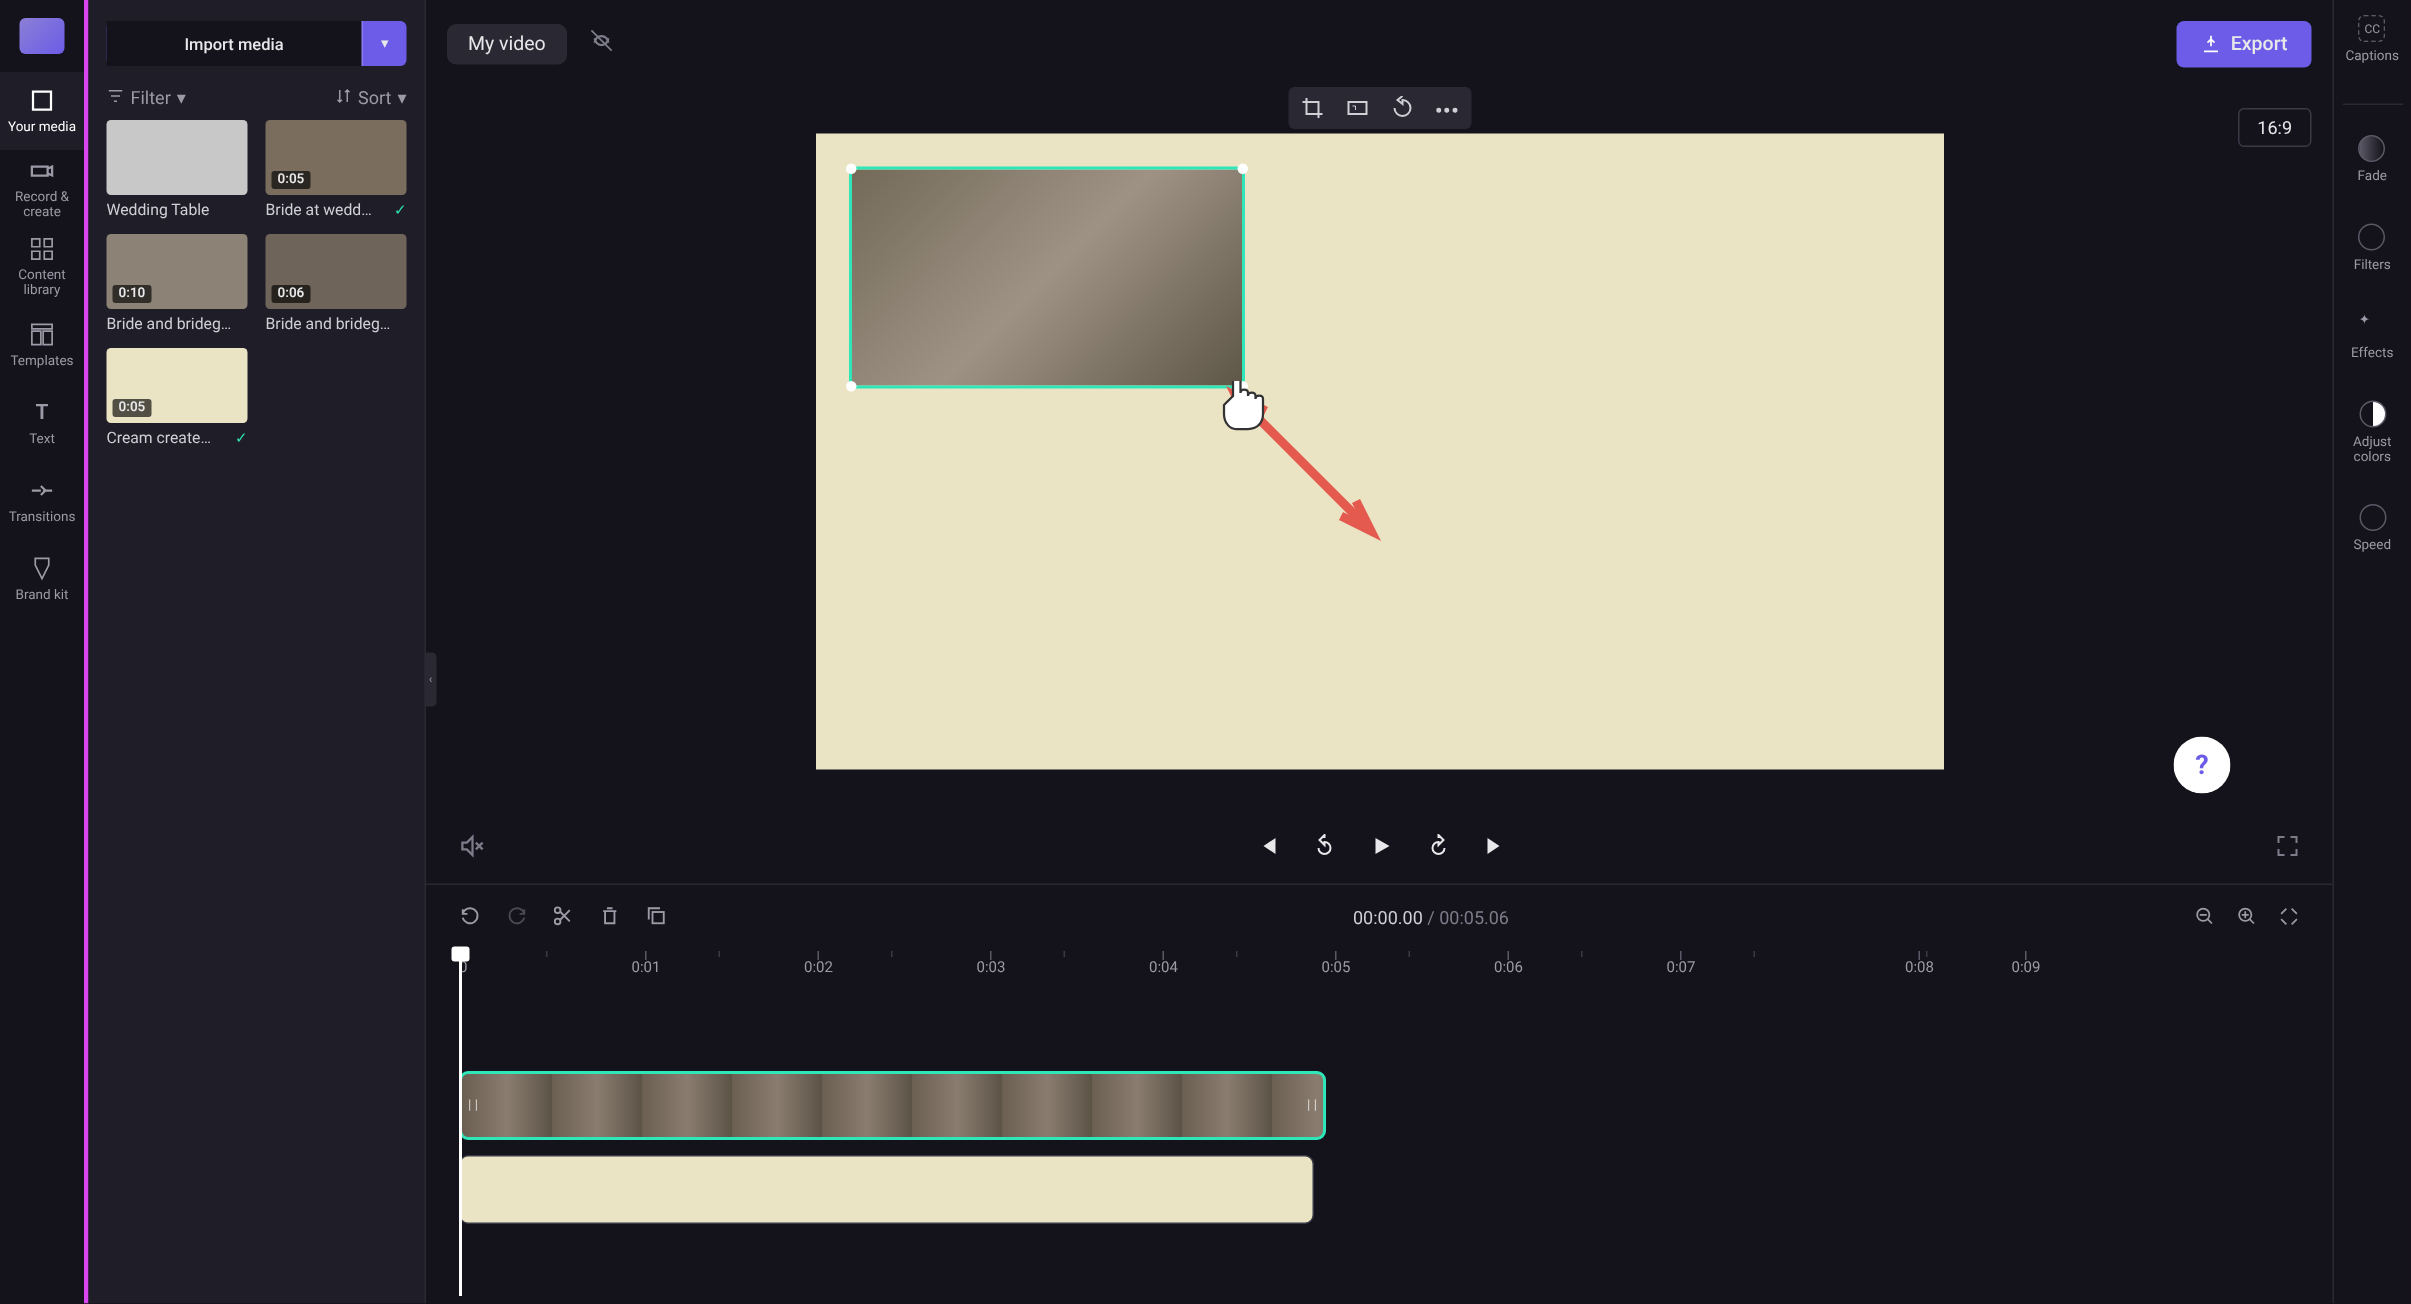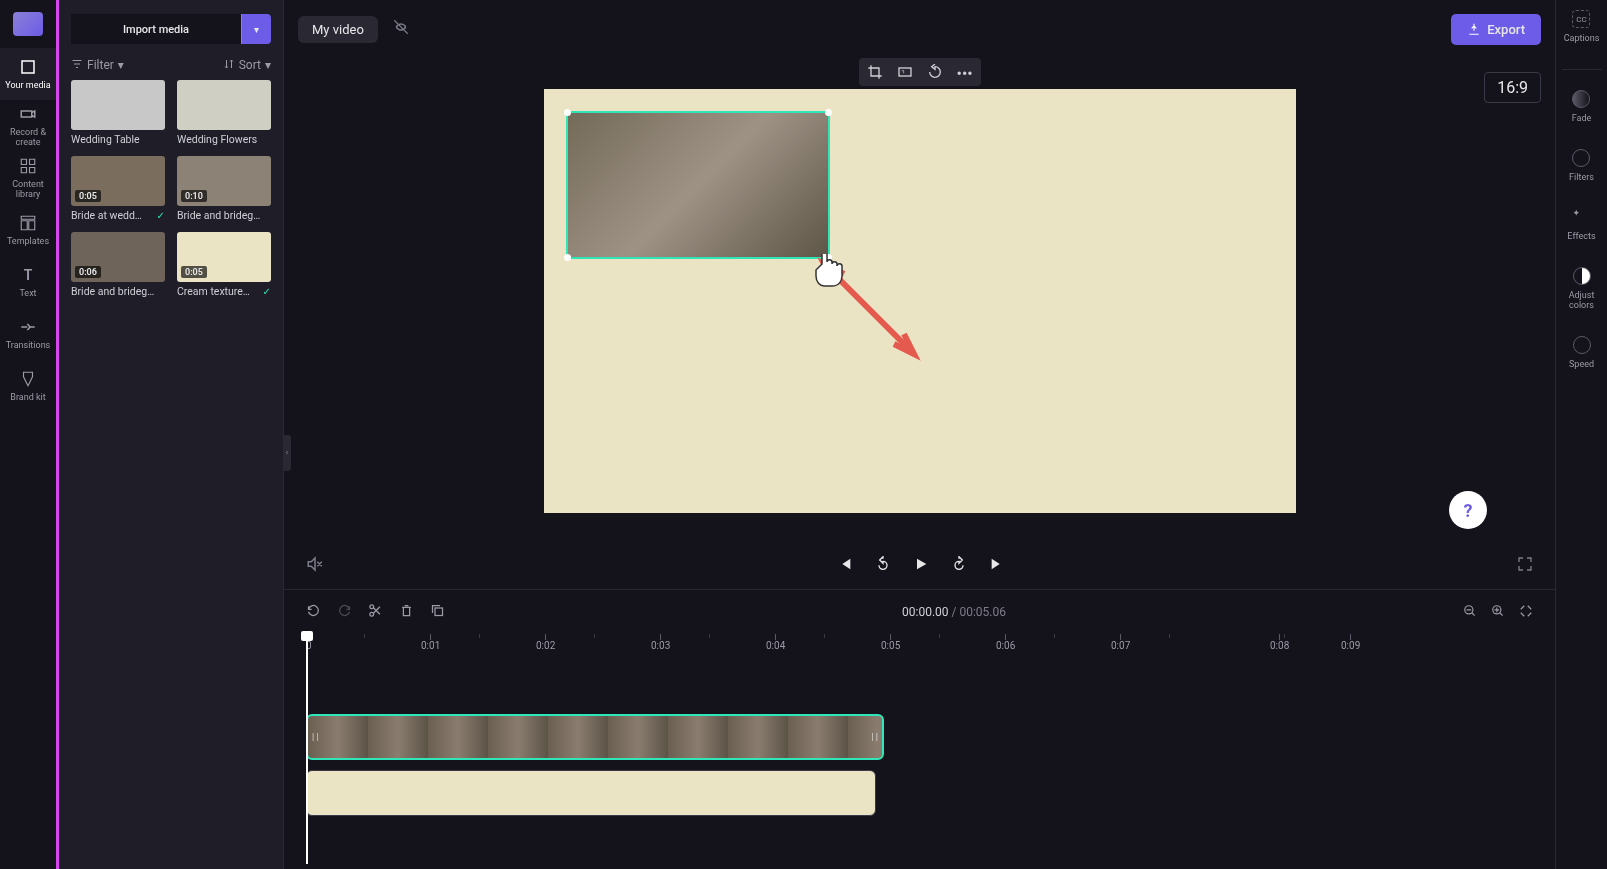--- a/index.html
+++ b/index.html
@@ -27,21 +27,21 @@
 
 .main { flex: 1; display: flex; flex-direction: column; background: #14131b; }
 .topbar { height: 58px; display: flex; align-items: center; padding: 0 14px; justify-content: space-between; }
 .topbar-left { display: flex; align-items: center; gap: 14px; }
 .title-pill { background: #2a2933; padding: 6px 14px; border-radius: 6px; font-size: 13px; }
 .export-btn { background: #6c5ce7; padding: 8px 16px; border-radius: 5px; font-size: 13px; font-weight: 500; display: flex; align-items: center; gap: 6px; }
 
 .stage-area { flex: 1; display: flex; flex-direction: column; position: relative; }
 .crop-toolbar { position: absolute; top: 0; left: 50%; transform: translateX(-50%); background: #2a2933; border-radius: 4px; padding: 6px 8px; display: flex; gap: 14px; z-index: 10; }
 .crop-toolbar .tbi { width: 16px; height: 16px; color: #cfcfd6; cursor: pointer; }
-.aspect-pill { position: absolute; top: 14px; right: 14px; background: #14131b; border: 1px solid #3a3946; border-radius: 4px; padding: 5px 12px; font-size: 16px; }
+.aspect-pill { position: absolute; top: 14px; right: 14px; background: #14131b; border: 1px solid #3a3946; border-radius: 4px; padding: 5px 12px; font-size: 12px; }
 .canvas-wrap { flex: 1; display: flex; align-items: center; justify-content: center; padding: 20px; position: relative; }
 .canvas { width: 752px; height: 424px; background: #ebe4c4; position: relative; }
 .clip { position: absolute; top: 22px; left: 22px; width: 264px; height: 148px; background: linear-gradient(135deg,#736a58,#9e9285,#5e5647); border: 2px solid #2ee6b7; }
 .clip::after, .clip::before { content:''; position: absolute; width:7px; height:7px; background:#fff; border-radius:50%; }
 .clip::before { top:-4px; left:-4px; }
 .clip::after { bottom:-4px; right:-4px; }
 .clip .tr, .clip .bl { position:absolute; width:7px; height:7px; background:#fff; border-radius:50%; }
 .clip .tr { top:-4px; right:-4px; }
 .clip .bl { bottom:-4px; left:-4px; }
 
@@ -160,26 +160,20 @@
           </svg><span>Sort</span> ▾</span>
     </div>
     <div class="grid" id="media-grid">
         <div class="thumb">
           <div class="box" style="background:#c8c8c8"></div>
   <div class="lbl">
             <span>Wedding Table</span>
           </div>
         </div>
         <div class="thumb">
-          <div class="box" style="background:#d0cfc4"></div>
-  <div class="lbl">
-            <span>Wedding Flowers</span>
-          </div>
-        </div>
-        <div class="thumb">
           <div class="box" style="background:#7a6d5e">
             <span class="dur">0:05</span>
           </div>
   <div class="lbl">
             <span>Bride at wedd…</span>
             <span style="color:#2ee6b7;font-size:10px;">✓</span>
           </div>
         </div>
         <div class="thumb">
           <div class="box" style="background:#8c8276">
@@ -195,21 +189,21 @@
           </div>
   <div class="lbl">
             <span>Bride and brideg…</span>
           </div>
         </div>
         <div class="thumb">
           <div class="box" style="background:#ebe4c4">
             <span class="dur">0:05</span>
           </div>
   <div class="lbl">
-            <span>Cream texture…</span>
+            <span>Cream create…</span>
             <span style="color:#2ee6b7;font-size:10px;">✓</span>
           </div>
         </div>
       </div>
     <div class="collapse-handle">‹</div>
   </div>
 
   <div class="main">
     <div class="topbar">
       <div class="topbar-left">

